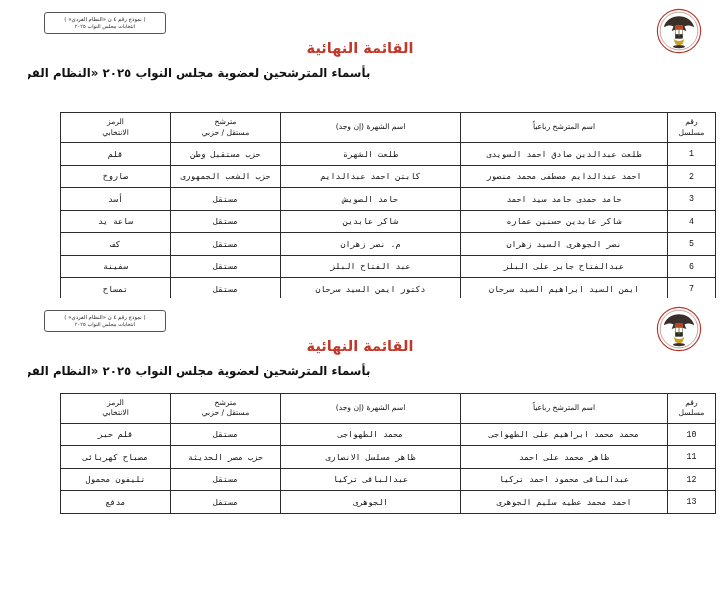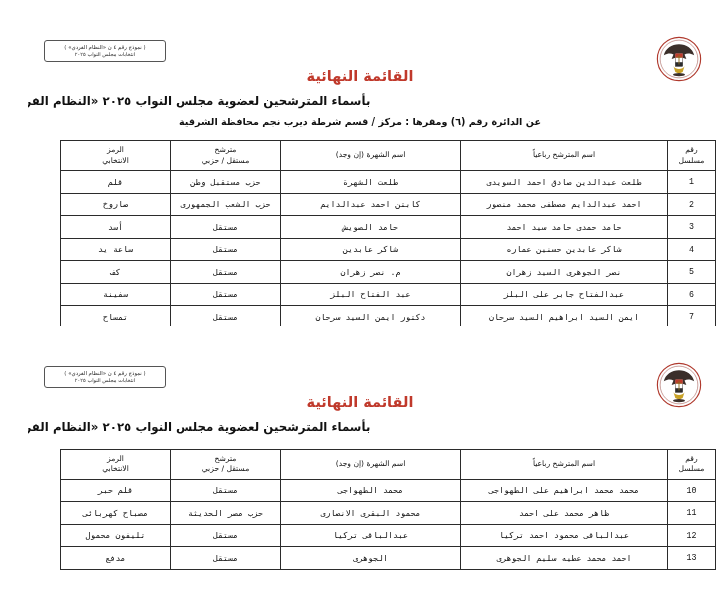--- a/index.html
+++ b/index.html
@@ -12,21 +12,20 @@
     font-family: "DejaVu Sans", "Liberation Sans", sans-serif;
     color: #1a1a1a;
     overflow: hidden;
     position: relative;
   }
   .page {
     position: relative;
     width: 692px;
     height: 297.5px;
     overflow: hidden;
-    margin-top: 28px;
   }
   .page-2 { border-top: 0; }
 
   
   .stamp-box {
     position: absolute;
     top: 12px; right: auto; left: 16px;
     width: 122px;
     border: 1px solid #555;
     border-radius: 3px;
@@ -145,21 +144,20 @@
       <rect x="42" y="38" width="16" height="9" fill="#c0392b"></rect>
       <rect x="42" y="57" width="16" height="9" fill="#2b2b2b"></rect>
       <path d="M50 40 v22 M44 46 h12" stroke="#8b6b1f" stroke-width="2" fill="none"></path>
       <path d="M38 66 C42 74 58 74 62 66 L58 78 L50 82 L42 78 Z" fill="#c9a227"></path>
       <ellipse cx="50" cy="84" rx="13" ry="3.5" fill="#3b2f2a"></ellipse>
     </svg>
   </div>
 
   <div class="title-main">القائمة النهائية</div>
   <div class="title-sub">بأسماء المترشحين لعضوية مجلس النواب ٢٠٢٥ «النظام الفردي»</div>
-  <div class="title-district">عن الدائرة رقم (٦)   ومقرها : مركز / قسم شرطة ديرب نجم   محافظة الشرقية</div>
 
   <div class="tbl-wrap" style="top:112px;">
     <table class="cand">
       <colgroup>
         <col class="c-serial">
           <col class="c-name">
           <col class="c-nick">
           <col class="c-party">
           <col class="c-symbol">
       </colgroup>
@@ -291,21 +289,21 @@
           <tr>
             <td class="serial">10</td>
             <td>محمد محمد ابراهيم على الطهواجى</td>
             <td>محمد الطهواجى</td>
             <td>مستقل</td>
             <td>قلم حبر</td>
           </tr>
           <tr>
             <td class="serial">11</td>
             <td>ظاهر محمد على احمد</td>
-            <td>محمود البقرى الانصارى</td>
+            <td>ظاهر مسلسل الانصارى</td>
             <td>حزب مصر الحديثة</td>
             <td>مصباح كهربائى</td>
           </tr>
           <tr>
             <td class="serial">12</td>
             <td>عبدالباقى محمود احمد تركيا</td>
             <td>عبدالباقى تركيا</td>
             <td>مستقل</td>
             <td>تليفون محمول</td>
           </tr>

